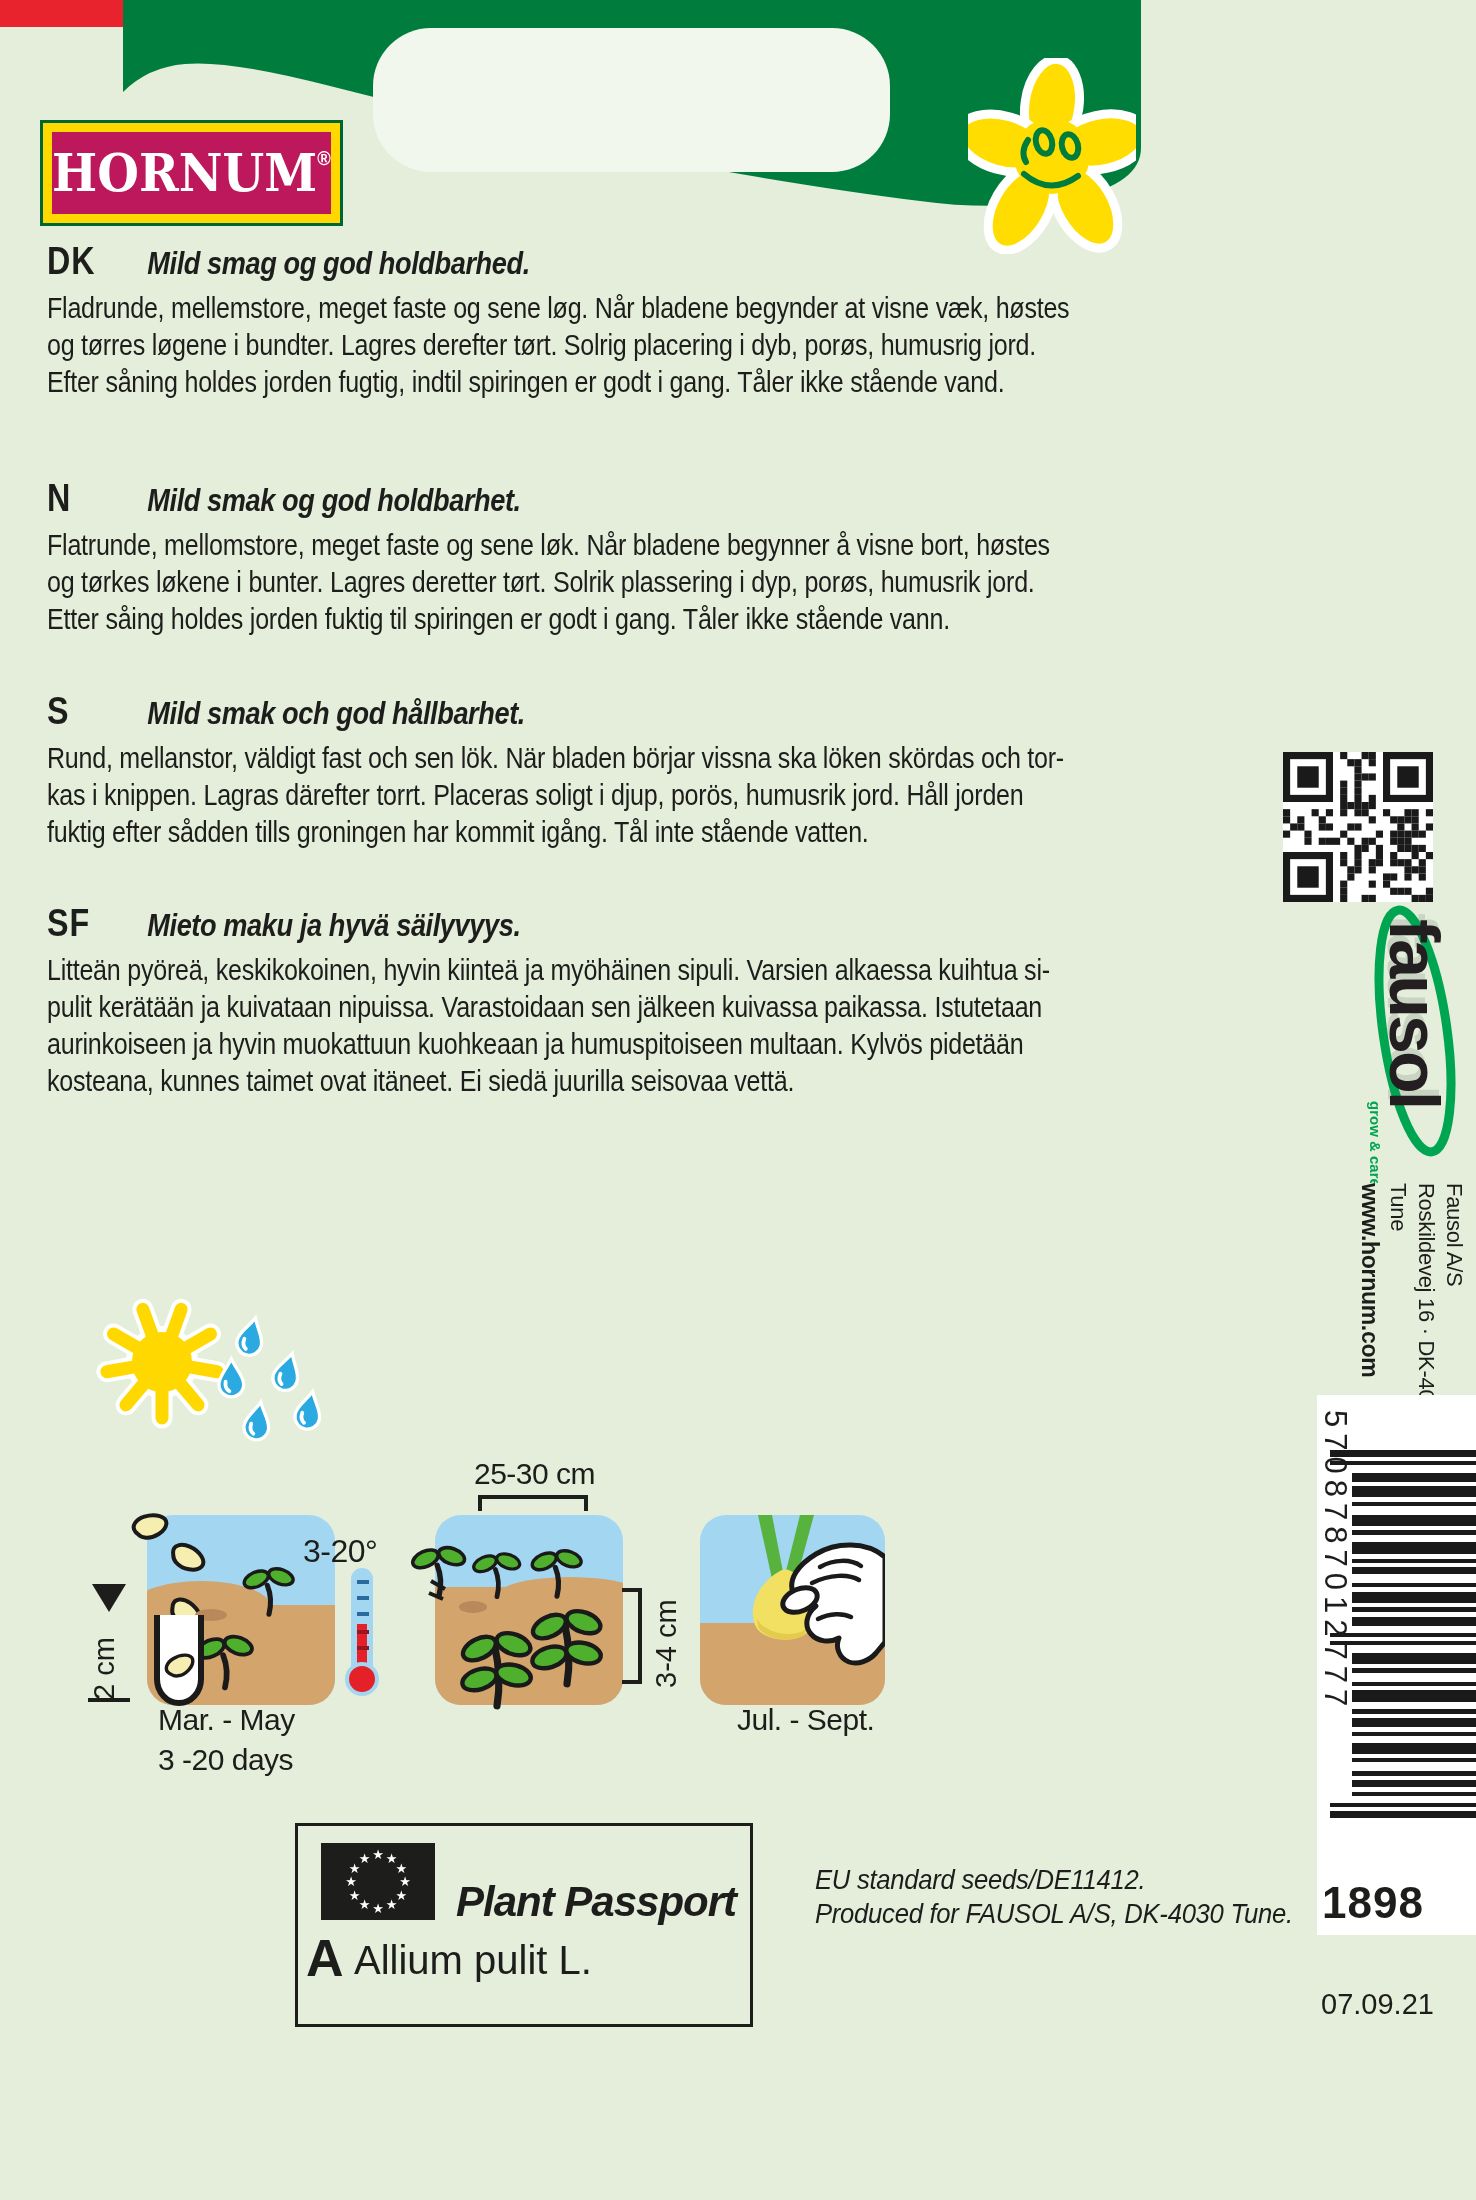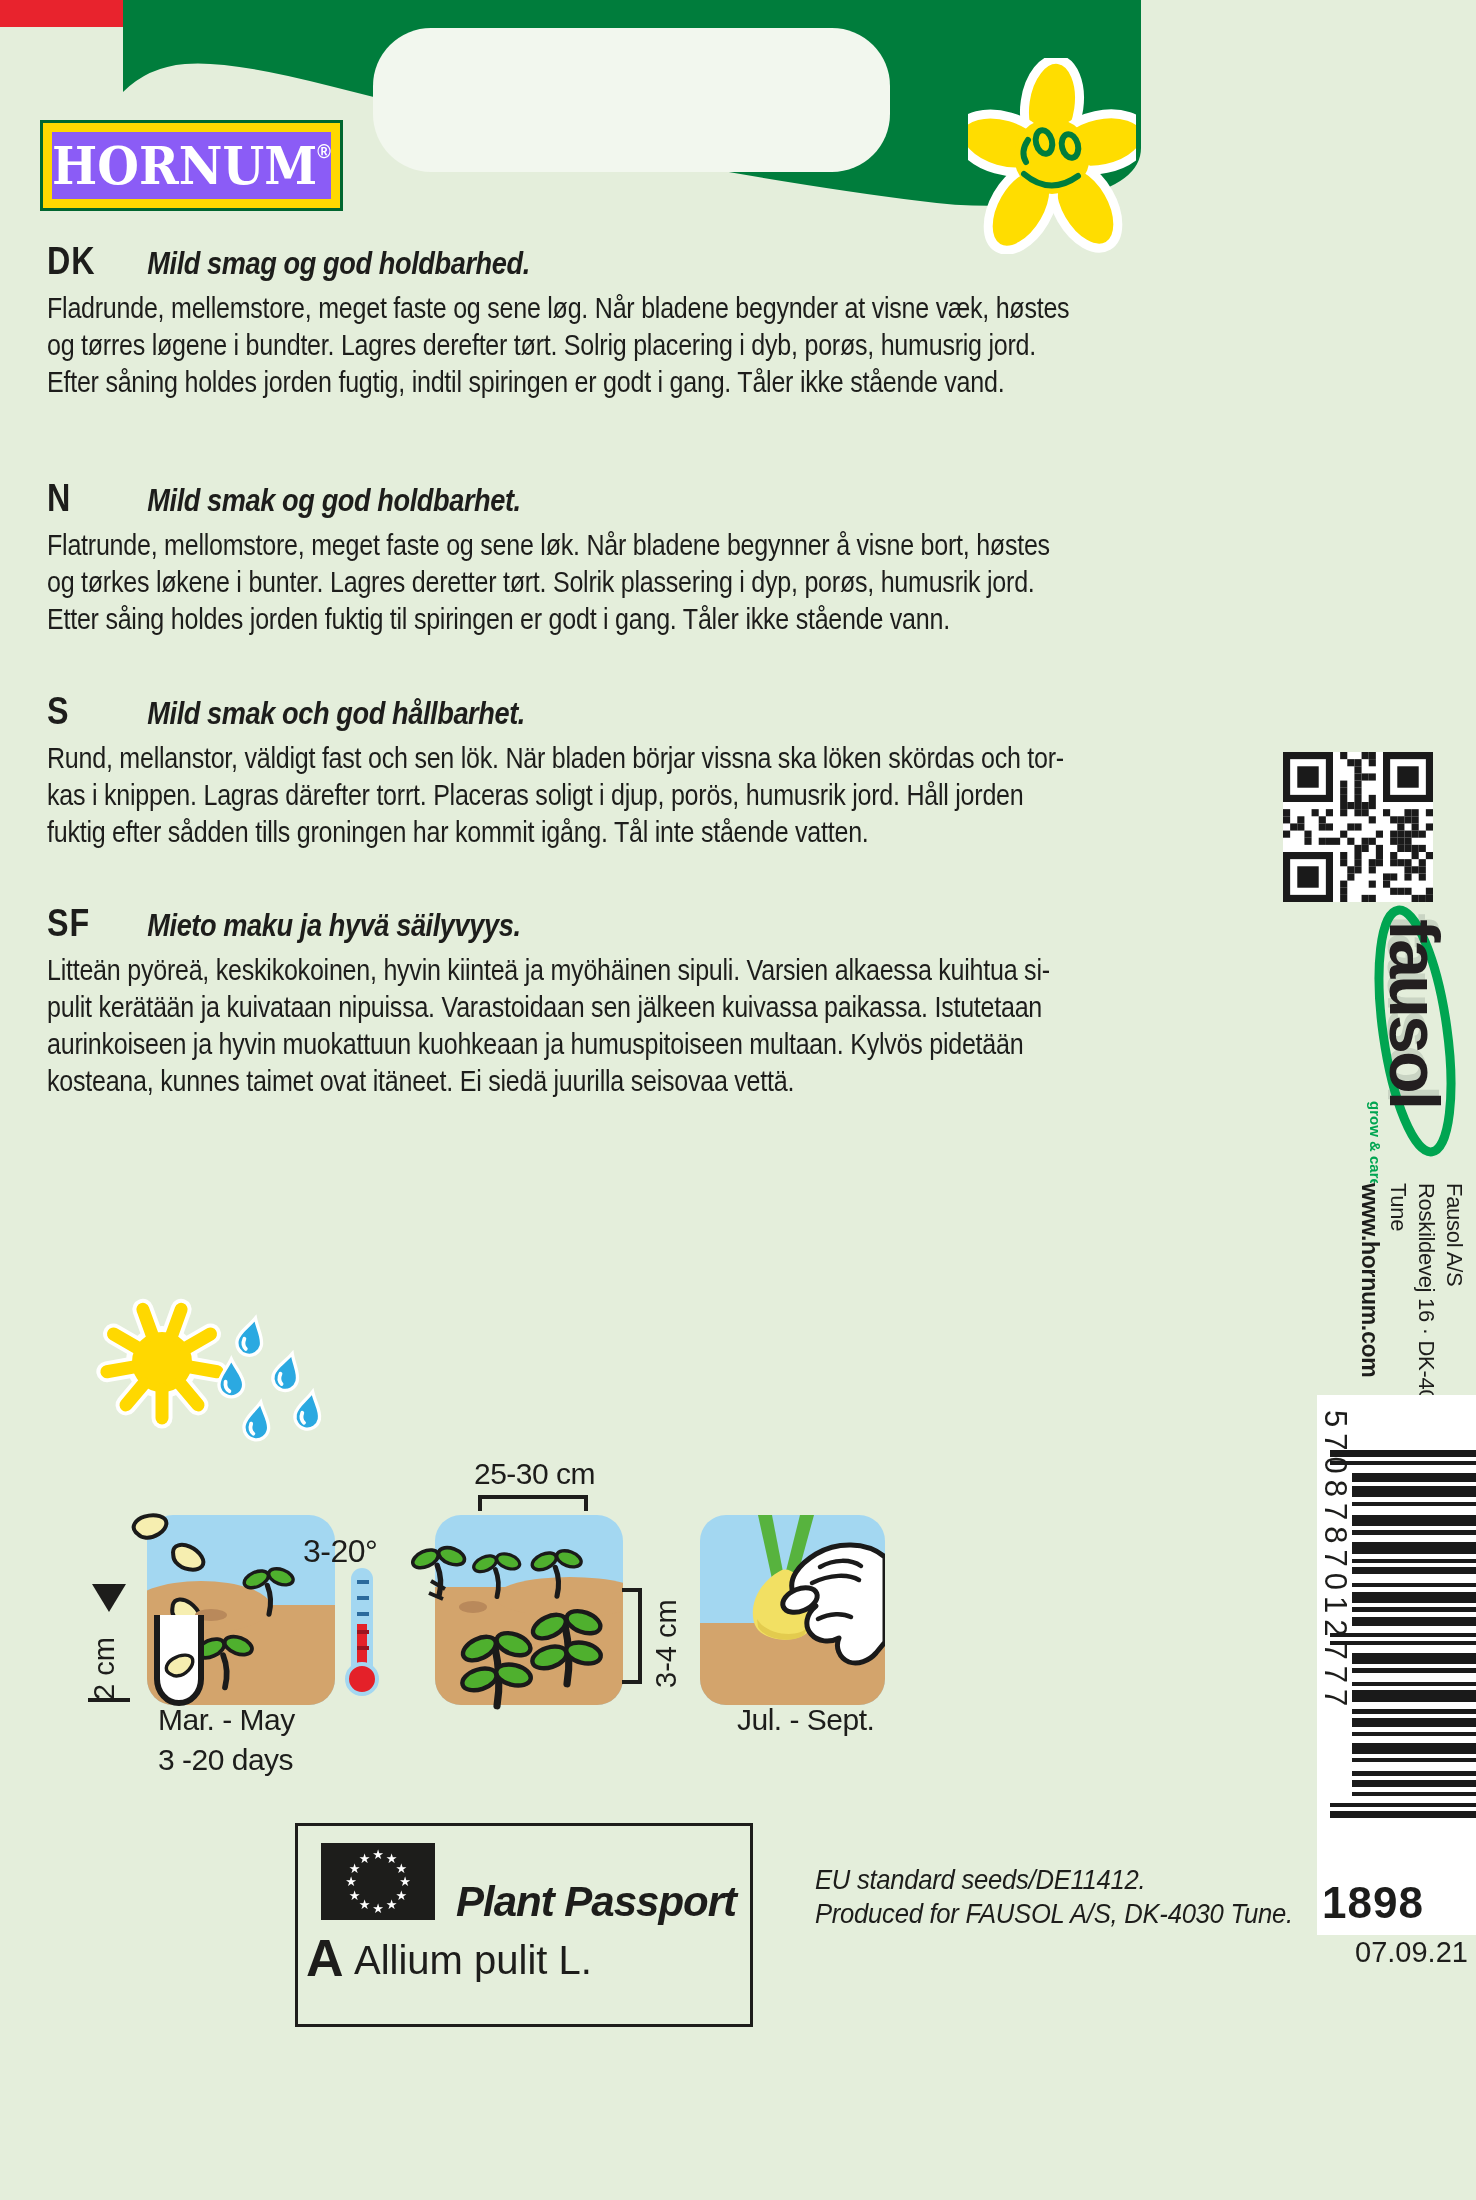--- a/index.html
+++ b/index.html
@@ -9,21 +9,21 @@
   .rot90{transform:rotate(90deg);transform-origin:0 0;}
   .rotm90{transform:rotate(-90deg);transform-origin:0 0;}
   .cond{transform:scaleX(.85);transform-origin:0 0;width:1294px;}
   
   .section{left:47px;}
   .sec-head{white-space:nowrap;margin-bottom:6px;}
   .lang{display:inline-block;width:118px;font-weight:bold;font-size:38px;letter-spacing:1px;}
   .sec-title{font-weight:bold;font-style:italic;font-size:32px;letter-spacing:-.5px;}
   .sec-body{font-size:29.5px;line-height:37px;white-space:pre-line;letter-spacing:-.3px;}
   
-  #hornum{left:43px;top:123px;width:297px;height:85px;background:#8b5cf6;border:9px solid #ffd800;
+  #hornum{left:43px;top:123px;width:297px;height:100px;background:#be185d;border:9px solid #ffd800;
           box-shadow:0 0 0 3px #00662f;box-sizing:border-box;display:flex;align-items:center;justify-content:center;}
   #hornum .word{font-family:"DejaVu Serif","Liberation Serif",serif;font-weight:bold;color:#fff;
           font-size:52px;letter-spacing:0px;line-height:1;transform:scaleX(.92);}
   #hornum .reg{color:#fff;font-size:20px;vertical-align:26px;font-family:"Liberation Sans",sans-serif;}
   
   .panel{width:188px;height:190px;border-radius:26px;overflow:hidden;background:#a3d7f1;}
   .soil{position:absolute;left:0;right:0;bottom:0;background:#d3a46c;}
   .mound{position:absolute;background:#d3a46c;border-radius:50%;}
   .iconlabel{font-size:30px;letter-spacing:-.5px;white-space:nowrap;}
   .vlabel{font-size:29px;white-space:nowrap;}
@@ -35,21 +35,21 @@
   #thermo .tube{position:absolute;left:7px;top:0;width:22px;height:112px;background:#a3d7f1;border-radius:11px;}
   #thermo .mercury{position:absolute;left:13px;top:56px;width:10px;height:48px;background:#e42129;}
   #thermo .bulb{position:absolute;left:1px;top:94px;width:34px;height:34px;border-radius:50%;background:#e42129;border:4px solid #a3d7f1;box-sizing:border-box;}
   #thermo .tick{position:absolute;left:13px;width:12px;height:4px;}
   
   #bcbox{left:1317px;top:1395px;width:159px;height:540px;background:#fff;}
   #bcnum{font-size:31px;letter-spacing:6px;white-space:nowrap;width:400px;}
   #bars{left:1330px;top:1450px;width:146px;height:366px;}
   #bars div{position:absolute;background:#1a1a1a;right:0;}
   #itemno{left:1322px;top:1878px;font-size:44px;font-weight:bold;letter-spacing:1px;}
-  #pkdate{left:1321px;top:1936px;font-size:29px;margin-left:34px;}
+  #pkdate{left:1321px;top:1988px;font-size:29px;}
   
   #passport{left:295px;top:1823px;width:458px;height:204px;border:3px solid #1d1d1b;box-sizing:border-box;}
   #euflag{position:absolute;left:23px;top:17px;width:114px;height:77px;background:#1d1d1b;}
   #euflag span{position:absolute;color:#fff;font-size:13px;transform:translate(-50%,-50%);}
   #pp-title{position:absolute;left:158px;top:52px;font-size:42px;font-weight:bold;letter-spacing:-1px;font-style:italic;}
   #pp-a{position:absolute;left:8px;top:102px;font-size:52px;font-weight:bold;}
   #pp-species{position:absolute;left:56px;top:112px;font-size:40px;}
   #producer{left:815px;top:1862px;font-style:italic;font-size:28.5px;line-height:34px;white-space:pre-line;transform:scaleX(.9);transform-origin:0 0;letter-spacing:-.3px;}
   
   #fausol{left:1462px;top:903px;width:280px;height:97px;}

